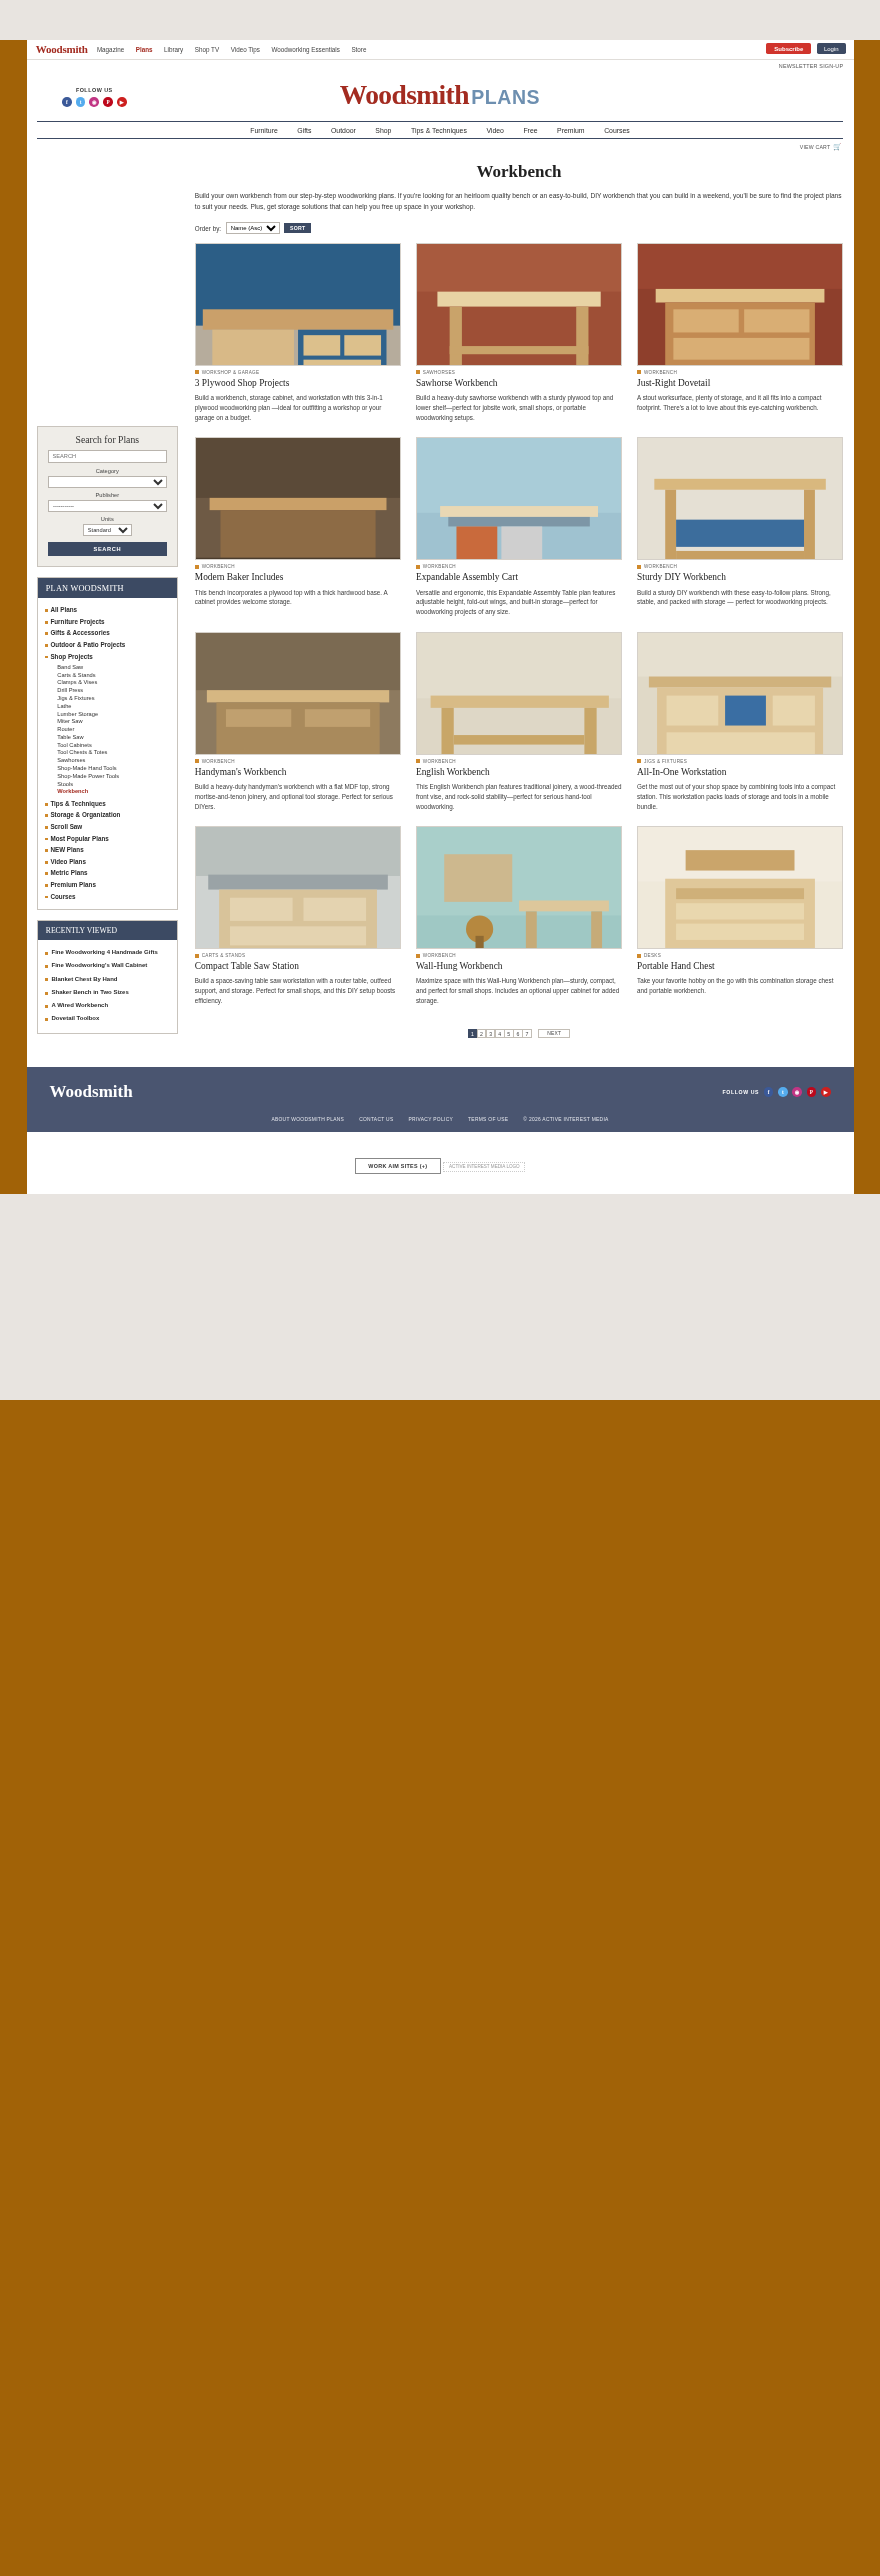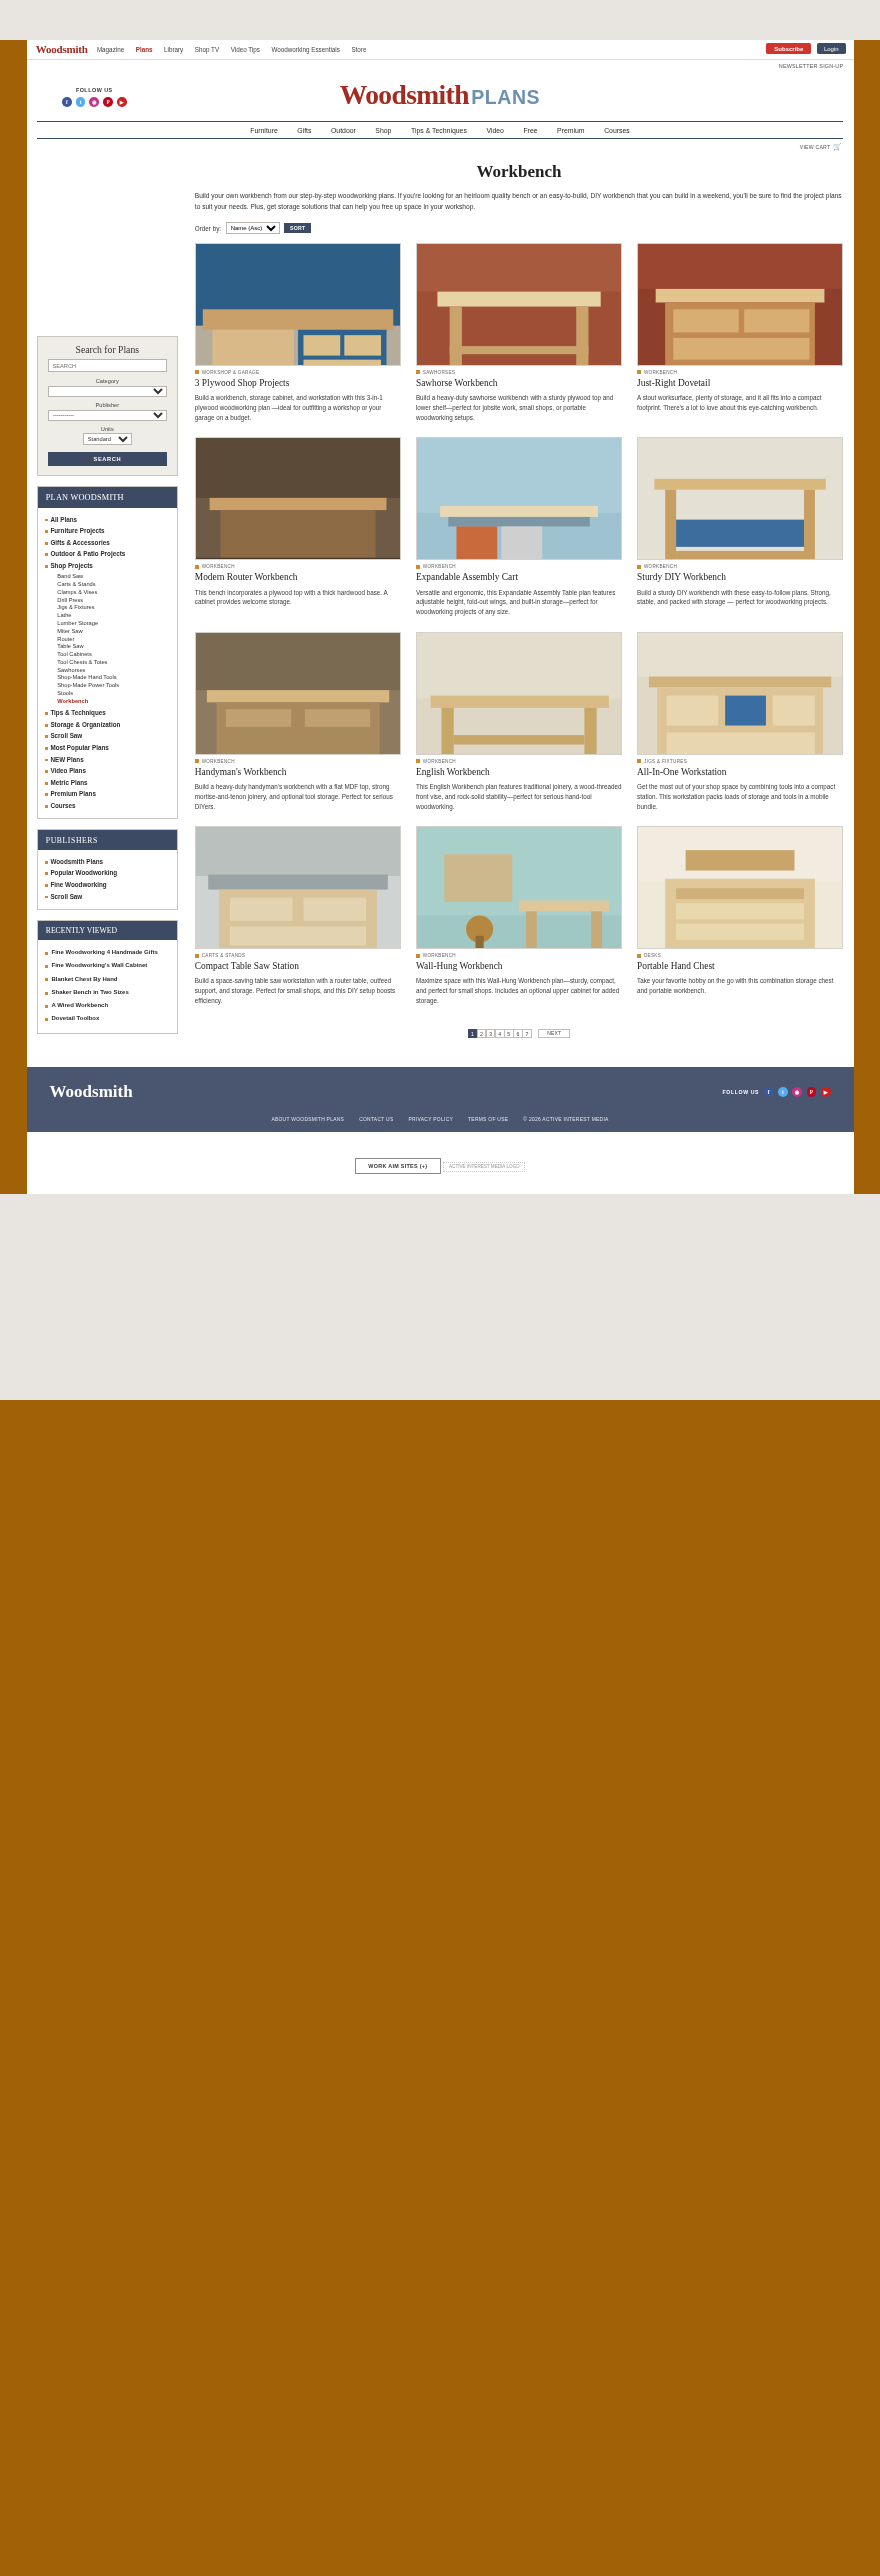--- a/index.html
+++ b/index.html
@@ -609,29 +609,20 @@
           <div class="cat-item">Scroll Saw</div>
           <div class="cat-item">Most Popular Plans</div>
           <div class="cat-item">NEW Plans</div>
           <div class="cat-item">Video Plans</div>
           <div class="cat-item">Metric Plans</div>
           <div class="cat-item">Premium Plans</div>
           <div class="cat-item">Courses</div>
         </div>
       </div>
 
-      <div class="cat-panel">
-        <div class="pub-head">PUBLISHERS</div>
-        <div class="cat-list">
-          <div class="cat-item">Woodsmith Plans</div>
-          <div class="cat-item">Popular Woodworking</div>
-          <div class="cat-item">Fine Woodworking</div>
-          <div class="cat-item">Scroll Saw</div>
-        </div>
-      </div>
 
       <div class="cat-panel">
         <div class="rv-head">RECENTLY VIEWED</div>
         <div class="cat-list">
           <div class="rv-item">Fine Woodworking 4 Handmade Gifts</div>
           <div class="rv-item">Fine Woodworking's Wall Cabinet</div>
           <div class="rv-item">Blanket Chest By Hand</div>
           <div class="rv-item">Shaker Bench in Two Sizes</div>
           <div class="rv-item">A Wired Workbench</div>
           <div class="rv-item">Dovetail Toolbox</div>
@@ -722,21 +713,21 @@
               <rect x="0" y="0" width="300" height="88" fill="#5b4a38"></rect>
               <rect x="20" y="88" width="260" height="18" fill="#caa068"></rect>
               <rect x="36" y="106" width="228" height="70" fill="#8d6b45"></rect>
               <rect x="0" y="176" width="300" height="38" fill="#4a3c2d"></rect>
             </svg>
           </div>
           <div class="tagline">
             <i class="tagdot"></i>
             <span>WORKBENCH</span>
           </div>
-          <div class="card-title">Modern Router Workbench</div>
+          <div class="card-title">Modern Baker Includes</div>
           <div class="card-desc">This bench incorporates a plywood top with a thick hardwood base. A cabinet provides welcome storage.</div>
         </div>
 
         <div class="card">
           <div class="thumb">
             <svg class="sky" viewBox="0 0 300 214" preserveAspectRatio="none">
               <rect width="300" height="214" fill="#9fc2d0"></rect>
               <rect x="0" y="0" width="300" height="110" fill="#a9ccd8"></rect>
               <rect x="34" y="100" width="232" height="16" fill="#e9d8b4"></rect>
               <rect x="46" y="116" width="208" height="14" fill="#7d96a6"></rect>

